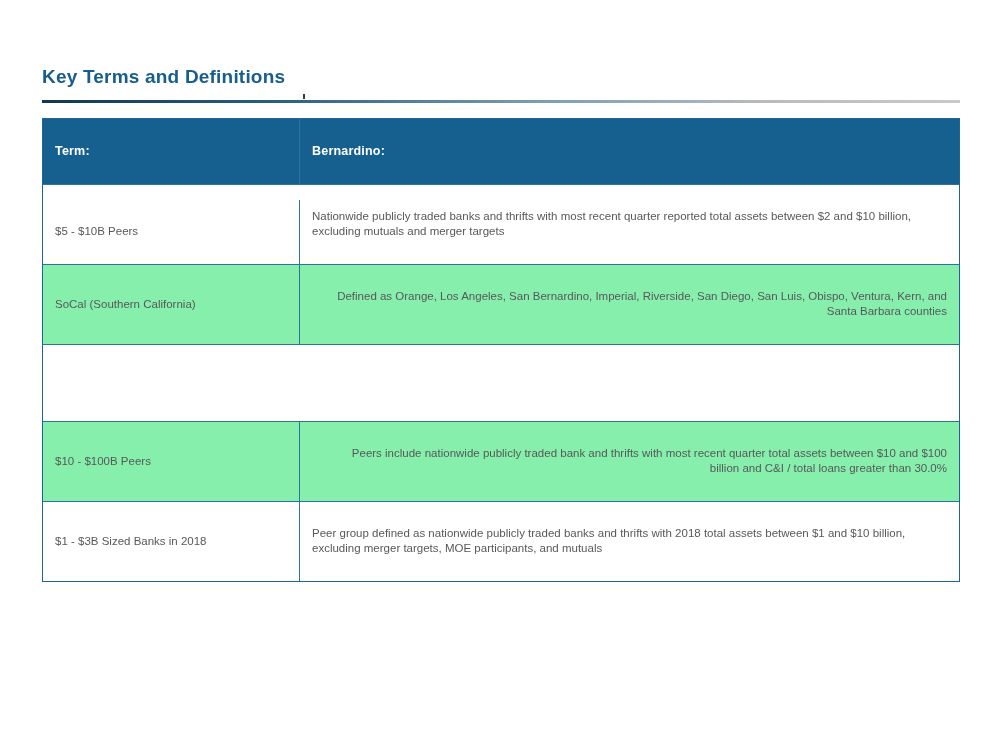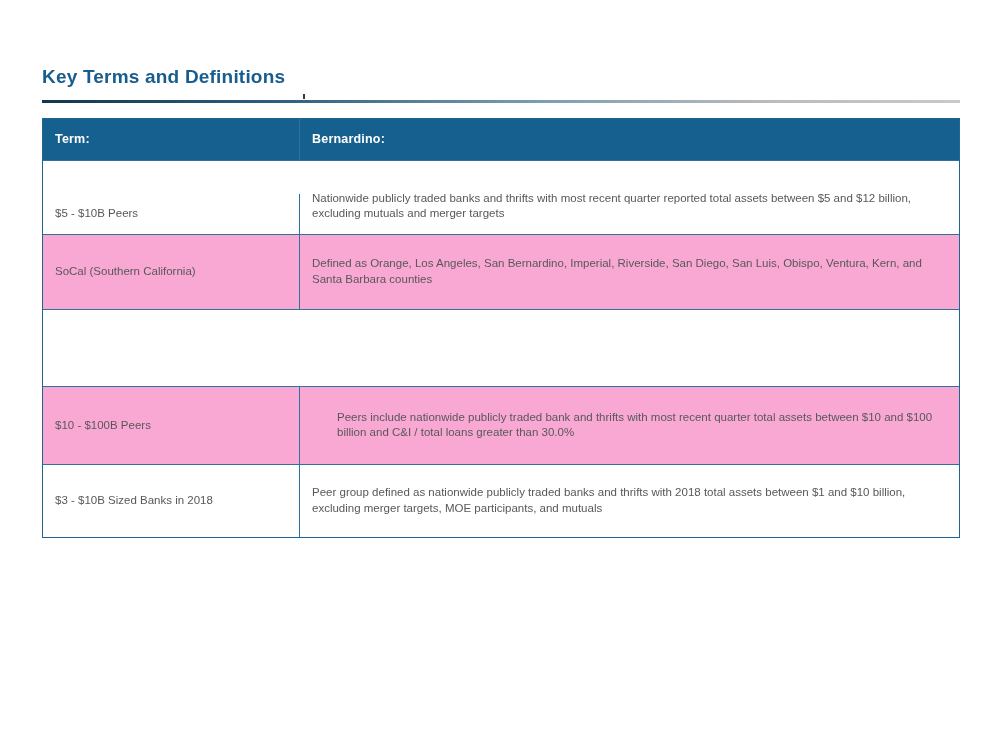--- a/index.html
+++ b/index.html
@@ -24,25 +24,25 @@
     position:absolute;left:42px;top:118px;width:918px;
     border:1px solid #1f6591;box-sizing:border-box;
     color:#57585a;font-size:11.5px;line-height:1.35;
   }
   .trow{display:flex;border-top:1px solid #2d73a2;}
   .trow:first-child{border-top:none;}
   .thead{
     background:#16608f;color:#ffffff;font-weight:bold;font-size:12.5px;
     min-height:37px;letter-spacing:.2px;
   }
-  .cell{display:flex;align-items:center;box-sizing:border-box;padding:12px 12px;}
+  .cell{display:flex;align-items:center;box-sizing:border-box;padding:24px 12px;}
   .term-col{width:257px;border-right:1px solid #2d73a2;flex:none;}
   .desc-col{flex:1;}
   .thead .term-col{border-right:1px solid #2d73a2;}
-  .trow.alt{background:#f9a8d4;}
+  .trow.alt{background:#86efac;text-align:right;}
   .r1{min-height:73px;align-items:flex-end;} .r2{min-height:74px;} .r3{min-height:76px;}
   .r4{min-height:77px;gap:25px;} .r5{min-height:72px;}
 
   
   .footer-logo{position:absolute;left:25px;top:697px;display:flex;align-items:center;gap:7px;}
   .logo-sep{width:2px;height:44px;background:#c7c7c9;}
   .page-number{
     position:absolute;right:42px;top:708px;font-size:11.5px;color:#6b6b6d;
   }
 </style>
@@ -56,38 +56,38 @@
   <div class="stray-mark"></div>
 
   <div class="terms-table">
     <div class="trow thead">
       <div class="cell term-col">Term:</div>
       <div class="cell desc-col">Bernardino:</div>
     </div>
 
     <div class="trow r1">
       <div class="cell term-col">$5 - $10B Peers</div>
-      <div class="cell desc-col">Nationwide publicly traded banks and thrifts with most recent quarter reported total assets between $5 and $12 billion, excluding mutuals and merger targets</div>
+      <div class="cell desc-col">Nationwide publicly traded banks and thrifts with most recent quarter reported total assets between $2 and $10 billion, excluding mutuals and merger targets</div>
     </div>
 
     <div class="trow r2 alt">
       <div class="cell term-col">SoCal (Southern California)</div>
       <div class="cell desc-col">Defined as Orange, Los Angeles, San Bernardino, Imperial, Riverside, San Diego, San Luis, Obispo, Ventura, Kern, and Santa Barbara counties</div>
     </div>
 
     <div class="trow r3">
     </div>
 
     <div class="trow r4 alt">
       <div class="cell term-col">$10 - $100B Peers</div>
       <div class="cell desc-col">Peers include nationwide publicly traded bank and thrifts with most recent quarter total assets between $10 and $100 billion and C&amp;I / total loans greater than 30.0%</div>
     </div>
 
     <div class="trow r5">
-      <div class="cell term-col">$3 - $10B Sized Banks in 2018</div>
+      <div class="cell term-col">$1 - $3B Sized Banks in 2018</div>
       <div class="cell desc-col">Peer group defined as nationwide publicly traded banks and thrifts with 2018 total assets between $1 and $10 billion, excluding merger targets, MOE participants, and mutuals</div>
     </div>
   </div>
 
   <div class="footer-logo">
     <span>
       <svg width="48" height="46" viewBox="0 0 48 46" aria-hidden="true">
 
         <circle cx="24" cy="22" r="19" fill="none" stroke="#9c9c9e" stroke-width="6" stroke-dasharray="2.1 2.3"></circle>
 

